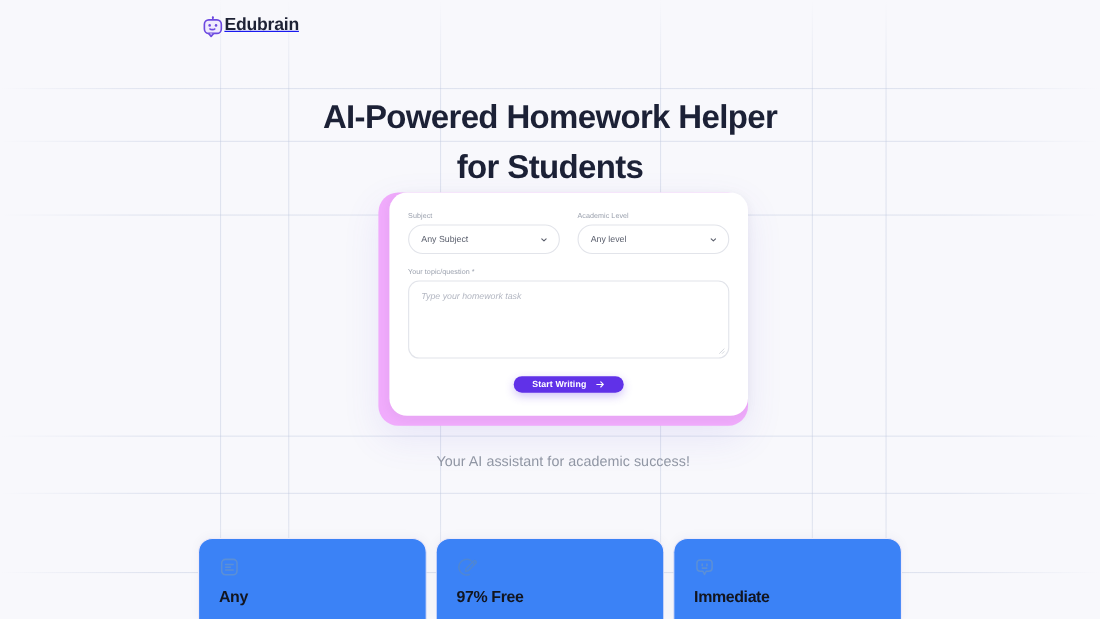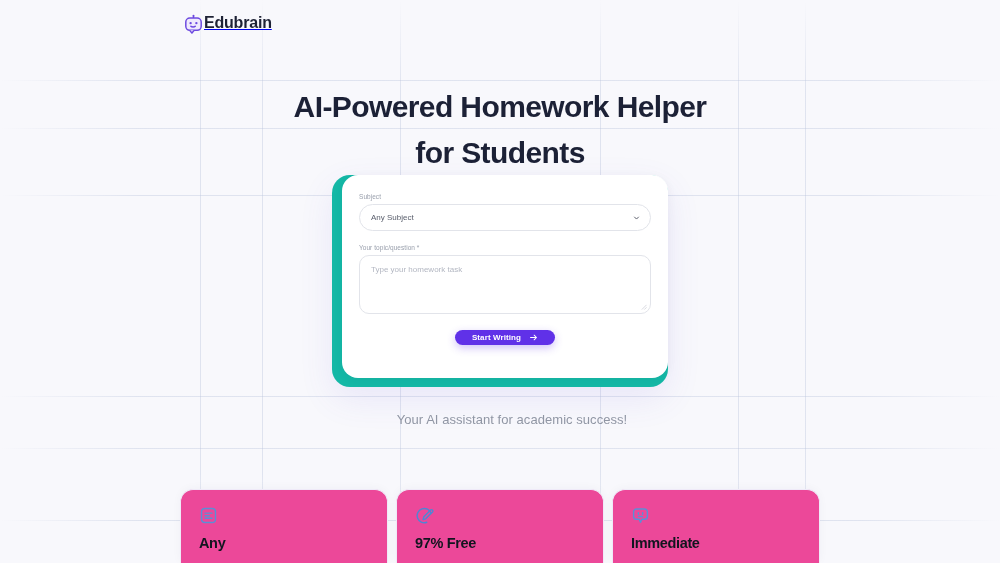--- a/index.html
+++ b/index.html
@@ -88,25 +88,25 @@
     line-height: 46px;
     font-weight: 700;
     color: #1c2136;
     text-align: center;
     letter-spacing: -0.6px;
   }
 
   
   .card-frame {
     position: absolute;
-    left: 332px;
+    left: 344px;
     top: 175px;
     width: 336px;
     height: 212px;
-    background: #14b8a6;
+    background: #f0abfc;
     border-radius: 18px;
     z-index: 4;
     box-shadow: 0 12px 34px rgba(99,75,220,0.10);
   }
   .card {
     position: absolute;
     left: 10px;
     top: 0px;
     width: 326px;
     height: 203px;
@@ -148,29 +148,30 @@
     right: 10px;
     top: 50%;
     transform: translateY(-50%);
     width: 7px;
     height: 7px;
   }
 
   .ta-wrap { margin-top: 13px; }
   .textarea {
     position: relative;
-    height: 59px;
+    height: 71px;
     border: 1px solid #e2e4ea;
     border-radius: 10px;
     background: #fff;
     padding: 9px 11px;
     font-size: 8px;
     color: #b3b7c2;
     overflow: hidden;
     cursor: text;
+    font-style: italic;
   }
   .resize-grip {
     position: absolute;
     right: 3px;
     bottom: 3px;
     width: 7px;
     height: 7px;
   }
 
   .btn-wrap {
@@ -215,21 +216,21 @@
     position: absolute;
     left: 180px;
     top: 489px;
     width: 640px;
     display: flex;
     gap: 8px;
     z-index: 4;
   }
   .feature {
     flex: 1;
-    background: #ec4899;
+    background: #3b82f6;
     border: 1px solid #efeaf8;
     border-radius: 13px 13px 0 0;
     border-bottom: none;
     height: 74px;
     padding: 16px 18px 2px 18px;
     box-shadow: 0 -1px 10px rgba(40,40,80,0.035);
   }
   .feature-icon {
     width: 19px;
     height: 19px;
@@ -288,20 +289,29 @@
       <div class="col">
         <span class="field-label">Subject</span>
         <div class="select">
           <span>Any Subject</span>
           <svg class="caret" viewBox="0 0 12 12" fill="none">
             <path d="M2.6 4.4L6 7.8l3.4-3.4" stroke="#5b5f6c" stroke-width="1.7" stroke-linecap="round" stroke-linejoin="round"></path>
           </svg>
         </div>
       </div>
 
+      <div class="col">
+        <span class="field-label">Academic Level</span>
+        <div class="select">
+          <span>Any level</span>
+          <svg class="caret" viewBox="0 0 12 12" fill="none">
+            <path d="M2.6 4.4L6 7.8l3.4-3.4" stroke="#5b5f6c" stroke-width="1.7" stroke-linecap="round" stroke-linejoin="round"></path>
+          </svg>
+        </div>
+      </div>
     </div>
 
     <div class="ta-wrap">
       <span class="field-label">Your topic/question *</span>
       <div class="textarea">
         <span>Type your homework task</span>
         <svg class="resize-grip" viewBox="0 0 10 10" fill="none">
           <path d="M9 3L3 9M9 6.6L6.6 9" stroke="#c9ccd4" stroke-width="1" stroke-linecap="round"></path>
         </svg>
       </div>

